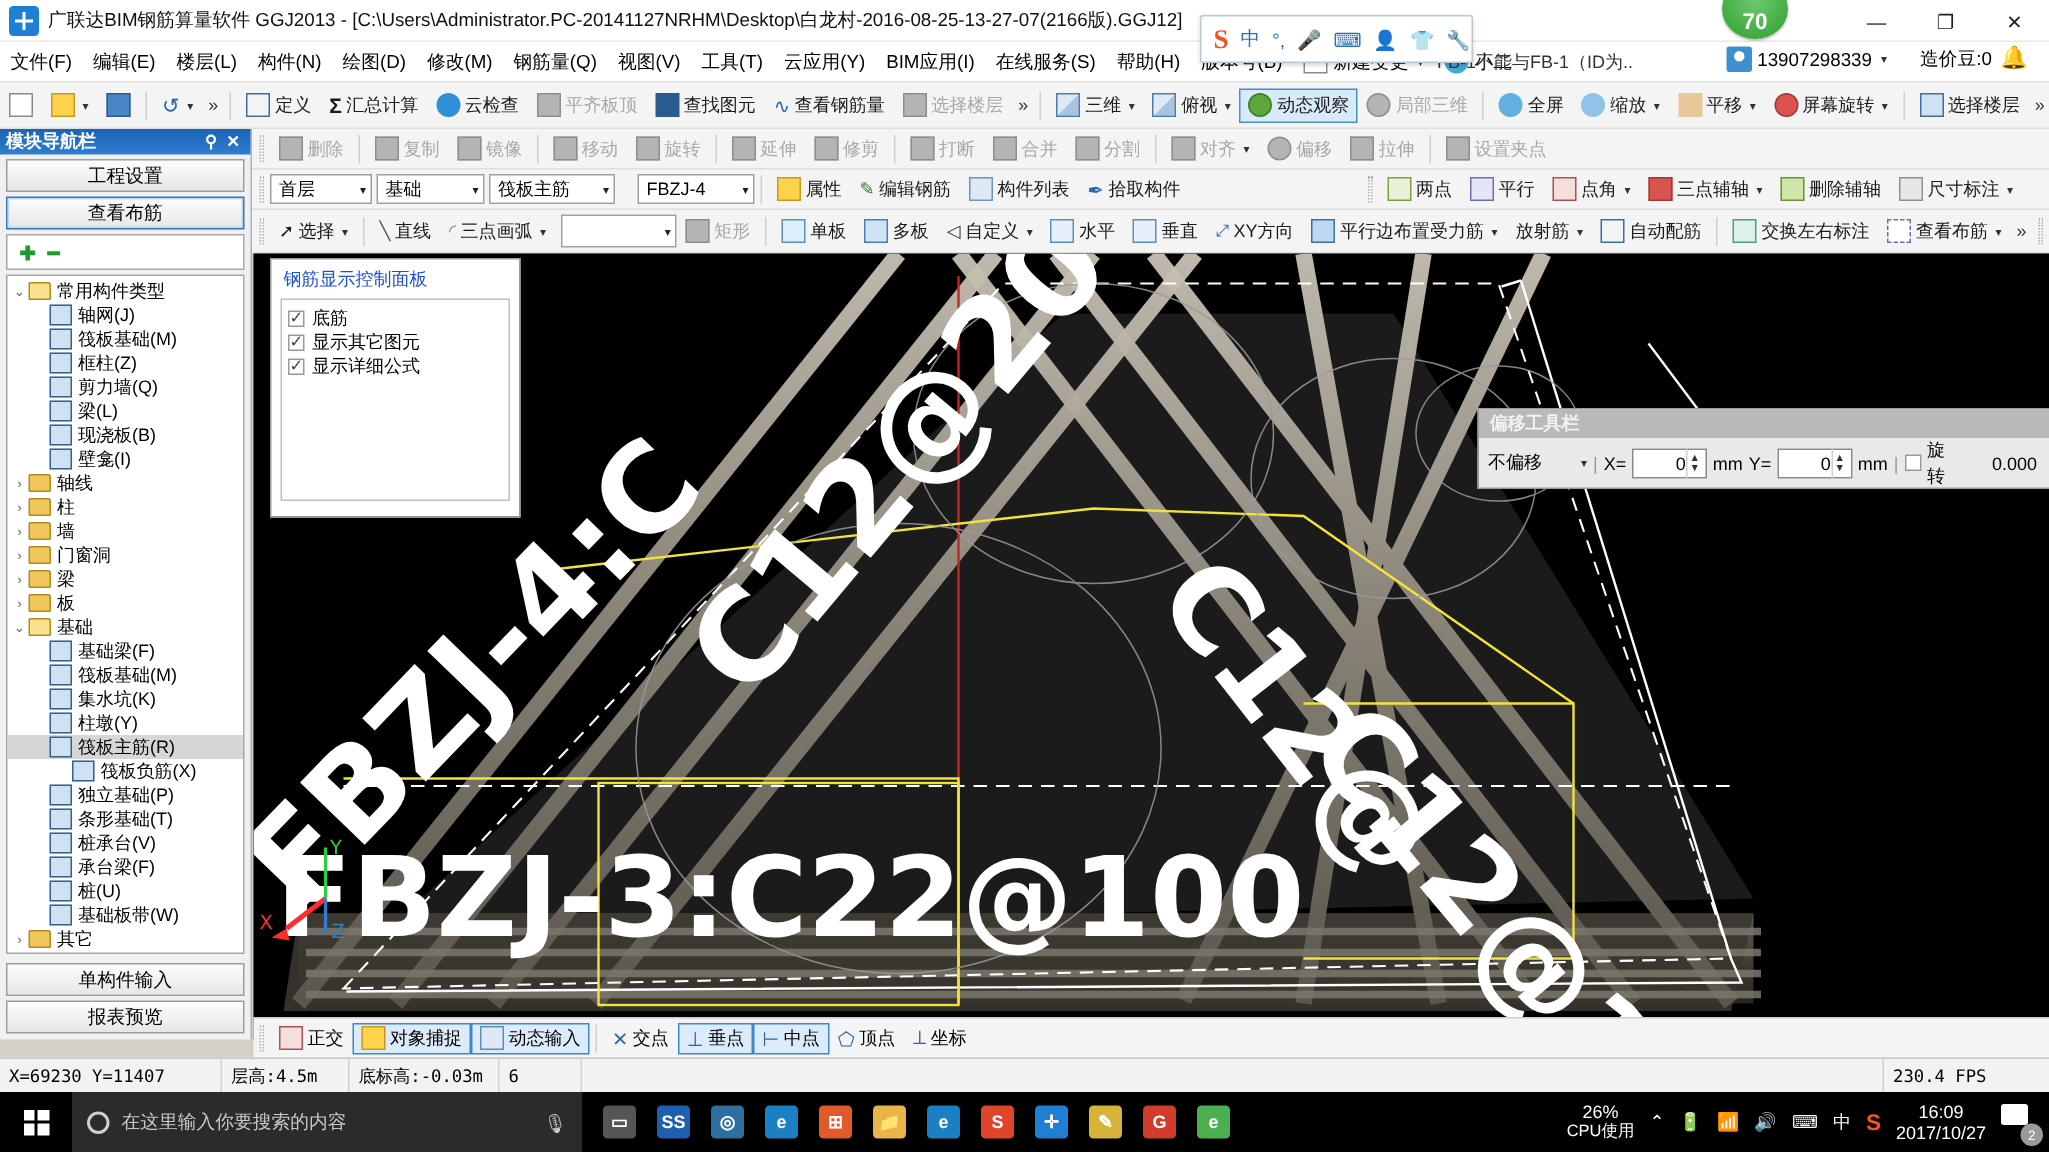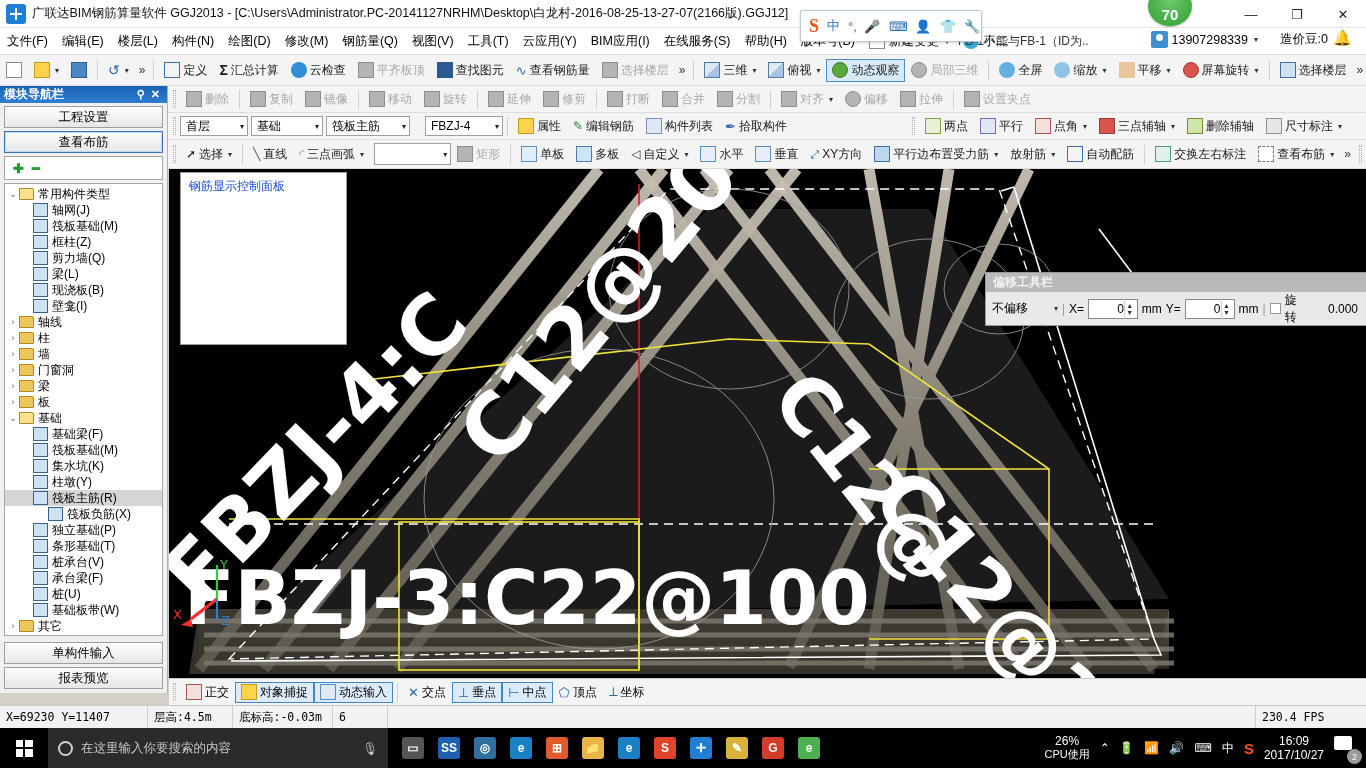--- a/index.html
+++ b/index.html
@@ -838,20 +838,34 @@
         <line x1="0" y1="0" x2="0" y2="22" stroke="#2b7fd0" stroke-width="2.2"></line>
         <text x="3" y="-30" fill="#2ecc40" font-size="13" font-family="DejaVu Sans, sans-serif">Y</text>
         <text x="-44" y="20" fill="#ff2d2d" font-size="13" font-family="DejaVu Sans, sans-serif">X</text>
         <text x="4" y="26" fill="#2b7fd0" font-size="13" font-family="DejaVu Sans, sans-serif">Z</text>
       </g>
     </svg>
   </div>
 
   <div class="rebarpanel">
     <div class="ttl">钢筋显示控制面板</div>
+    <div class="bx">
+      <div class="ckrow">
+        <span class="ckbox on"></span>
+        <span>底筋</span>
+      </div>
+      <div class="ckrow">
+        <span class="ckbox on"></span>
+        <span>显示其它图元</span>
+      </div>
+      <div class="ckrow">
+        <span class="ckbox on"></span>
+        <span>显示详细公式</span>
+      </div>
+    </div>
   </div>
 
   <div class="offsetbar">
     <div class="ttl">偏移工具栏</div>
     <div class="row">
       <div class="ofcombo">
         <span>不偏移</span>
         <span class="caret">▾</span>
       </div>
       <span style="color:#999;">|</span>

